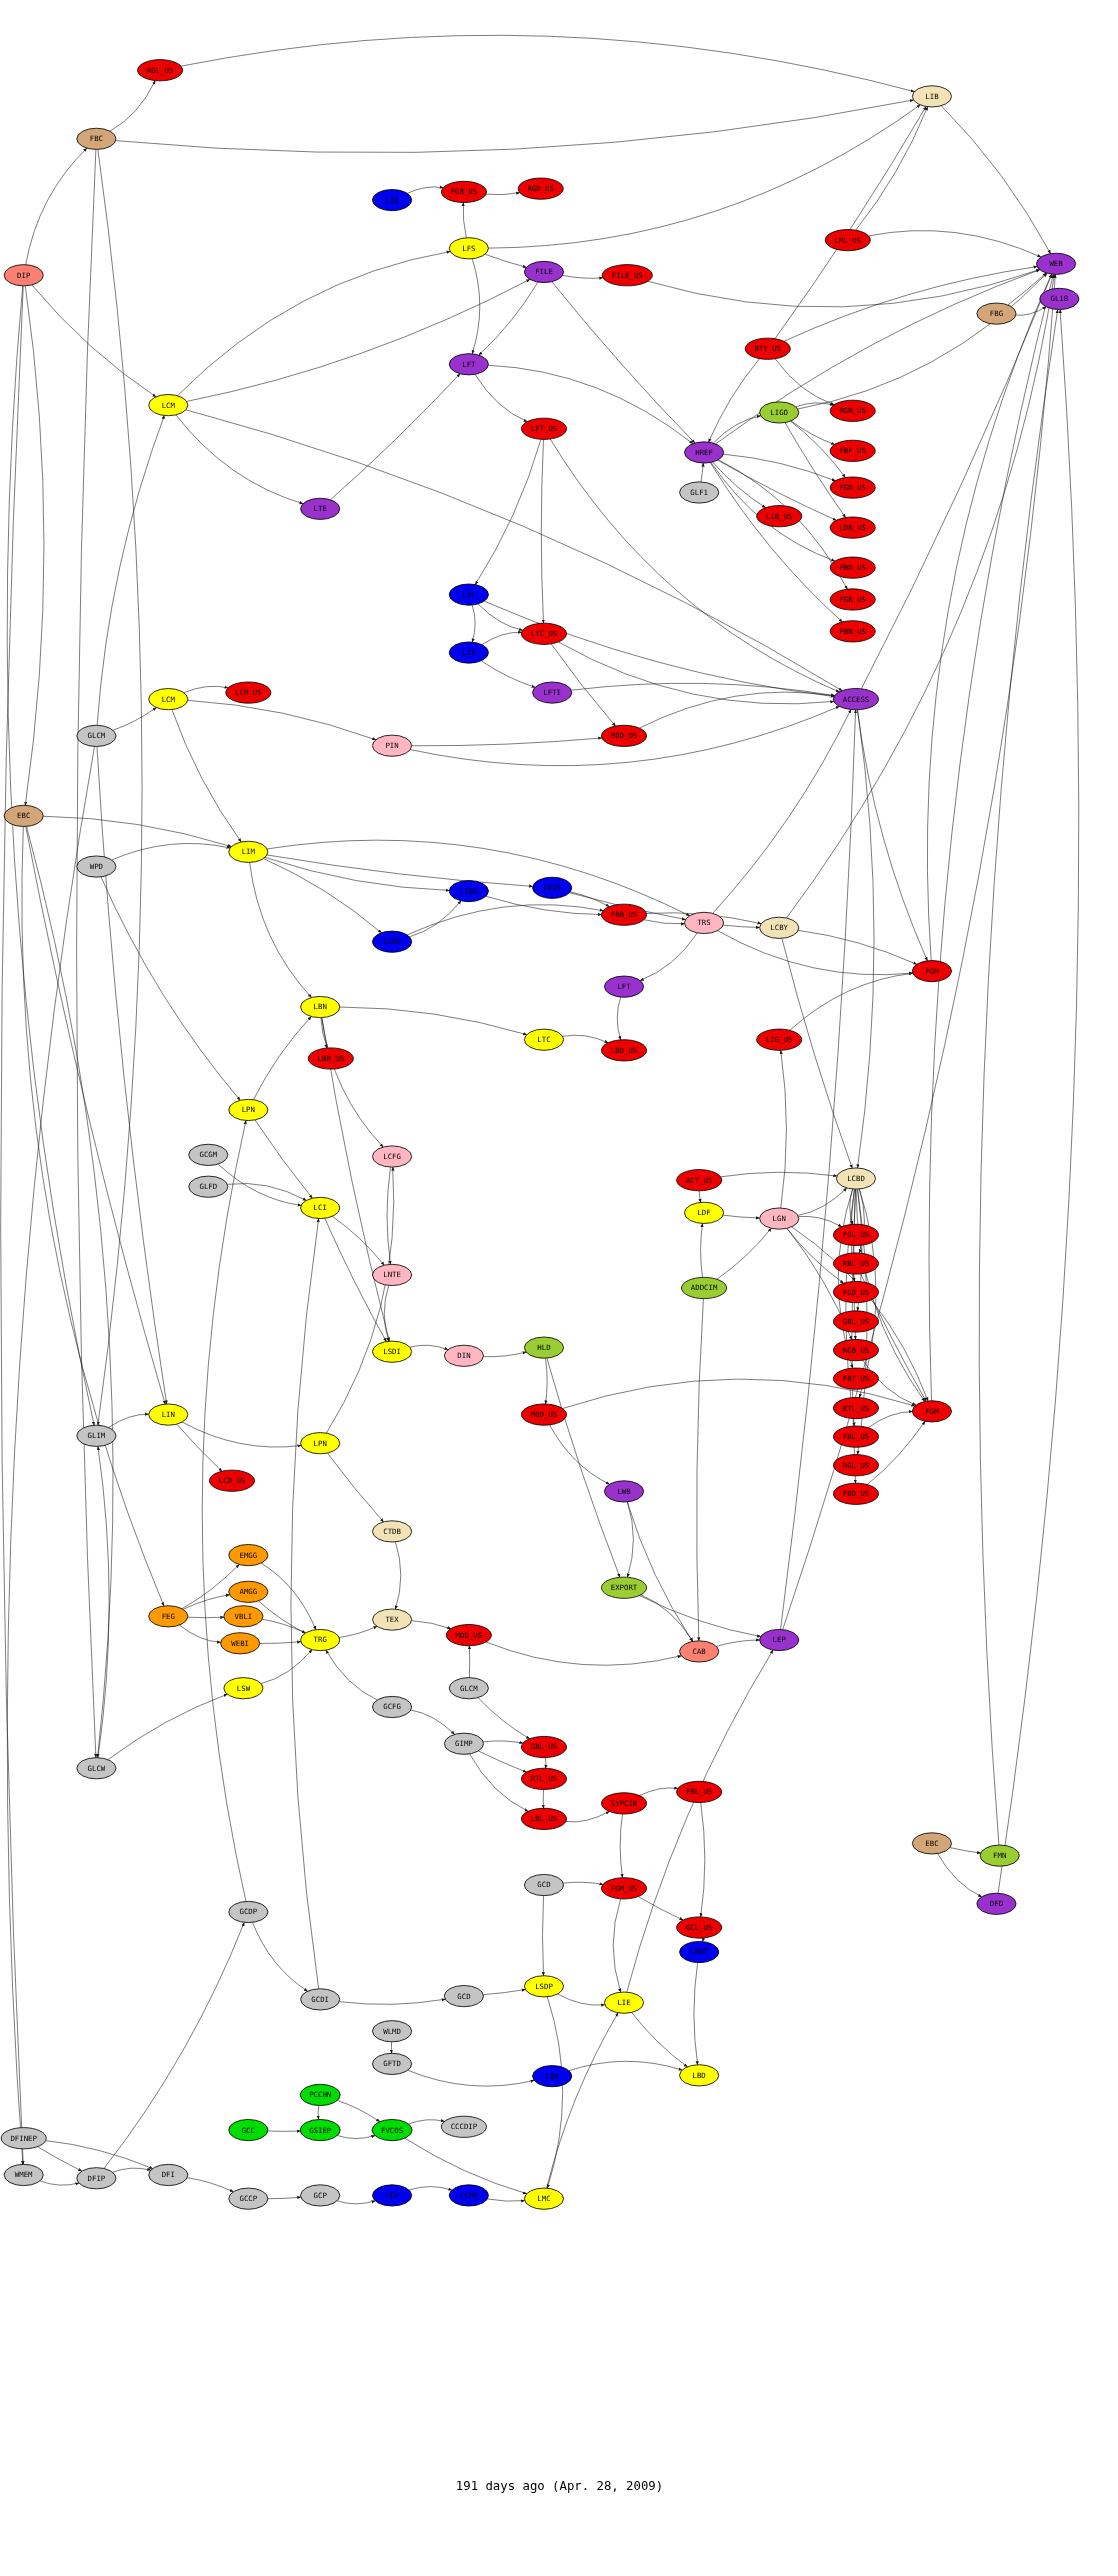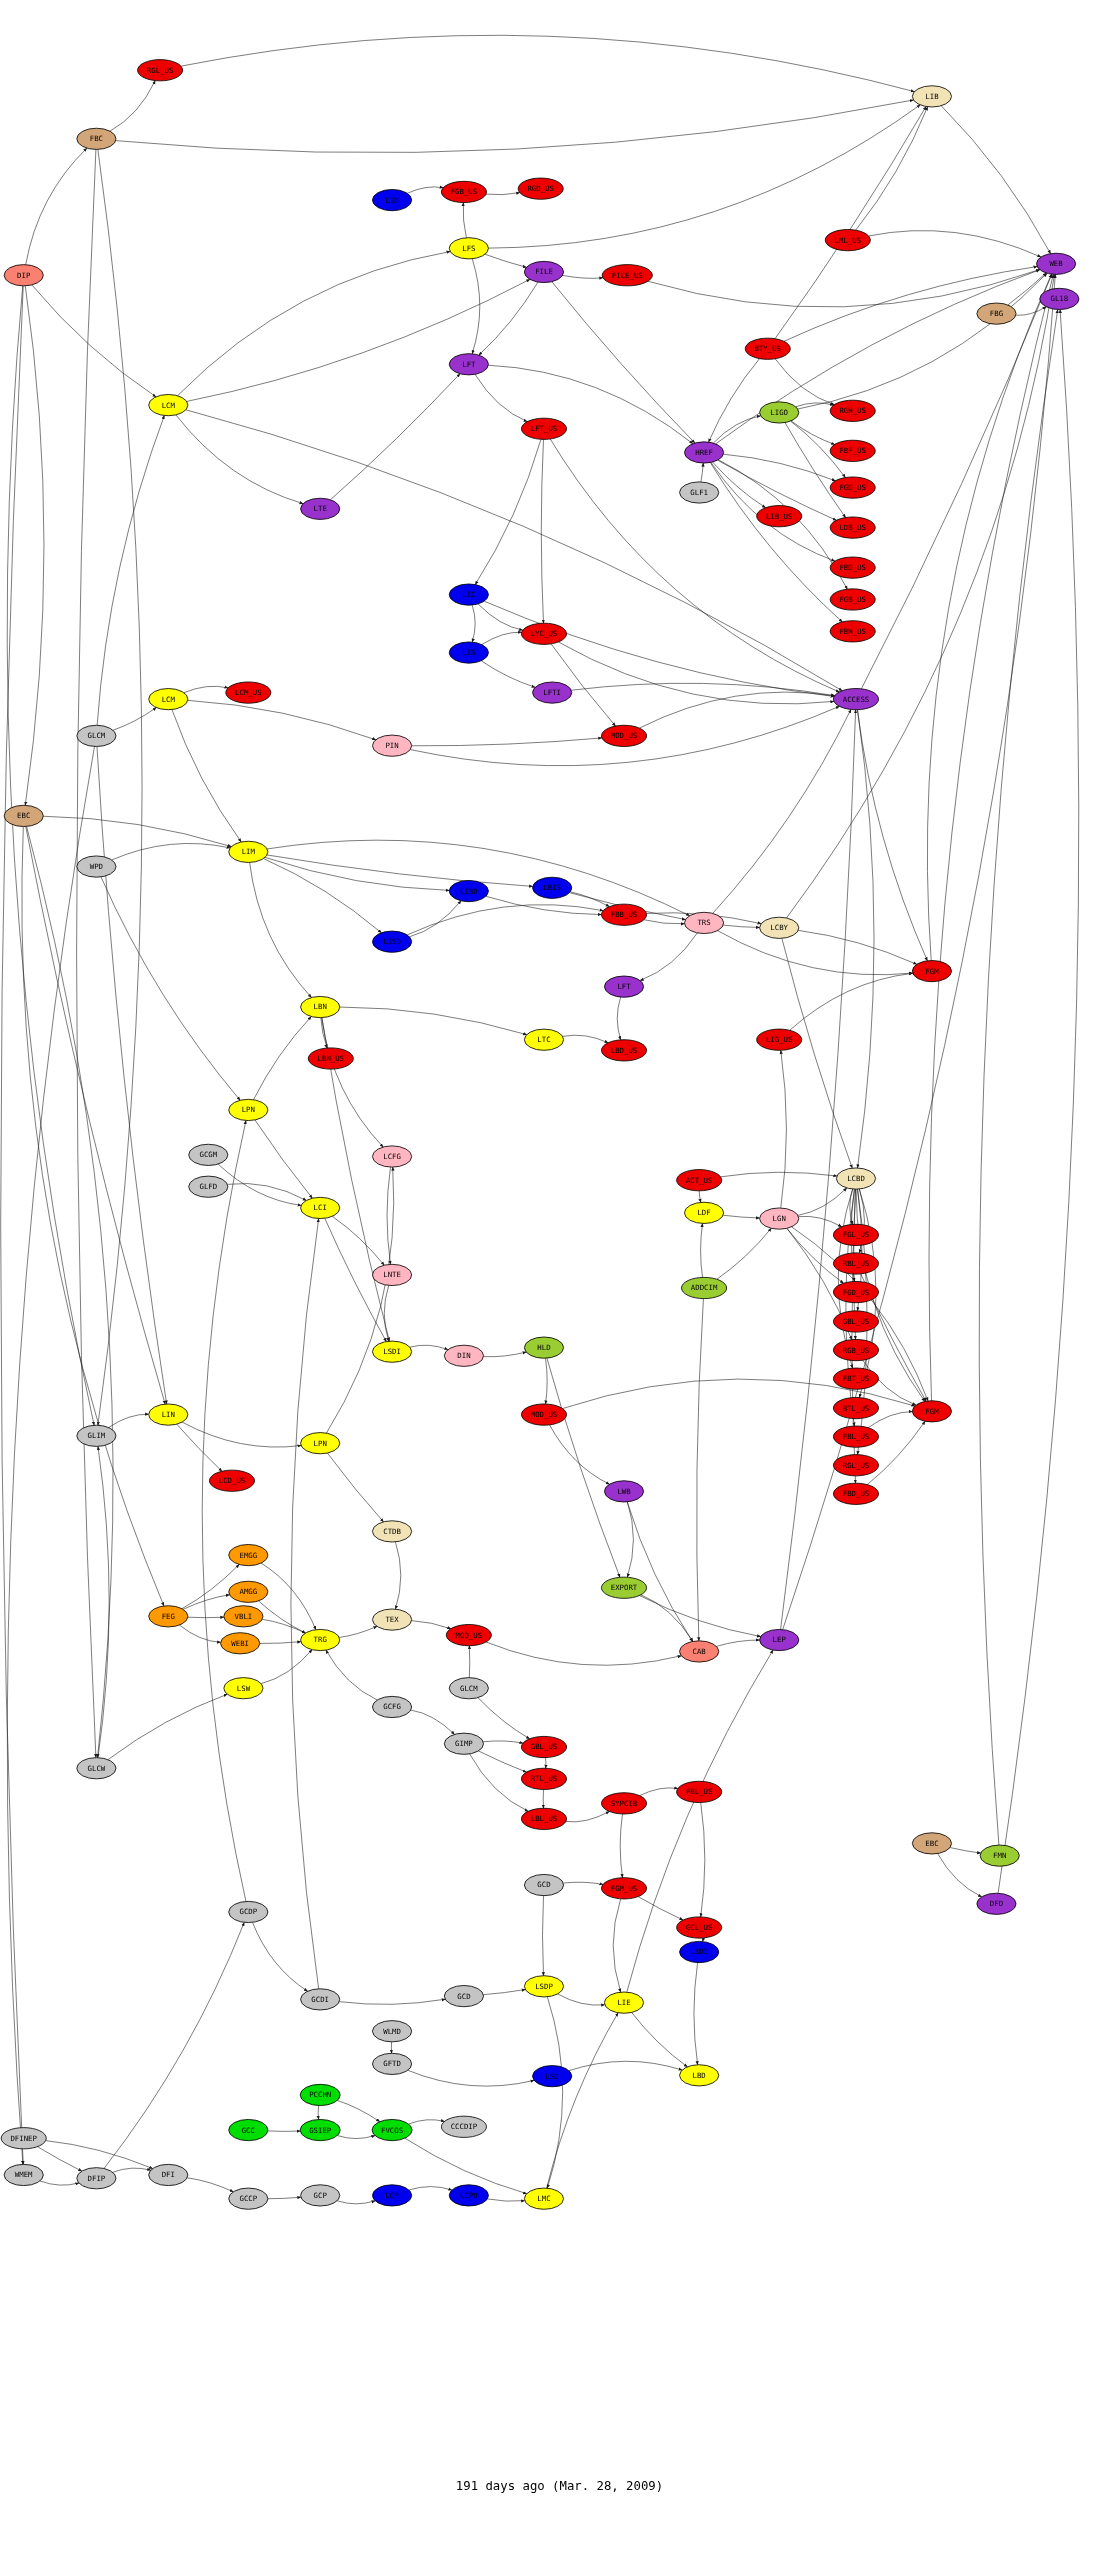--- a/index.html
+++ b/index.html
@@ -804,15 +804,15 @@
         <g class="node">
           <ellipse cx="574" cy="2688" rx="24" ry="13" fill="#0000ee"></ellipse>
           <text x="574" y="2691">LCPD</text>
         </g>
         <g class="node">
           <ellipse cx="666" cy="2692" rx="24" ry="13" fill="#ffff00"></ellipse>
           <text x="666" y="2695">LMC</text>
         </g>
       </g>
   </svg>
-  <div class="caption">191 days ago (Mar. 28, 2009)</div>
+  <div class="caption">191 days ago (Apr. 28, 2009)</div>
 </div>
 
 
 </body></html>

